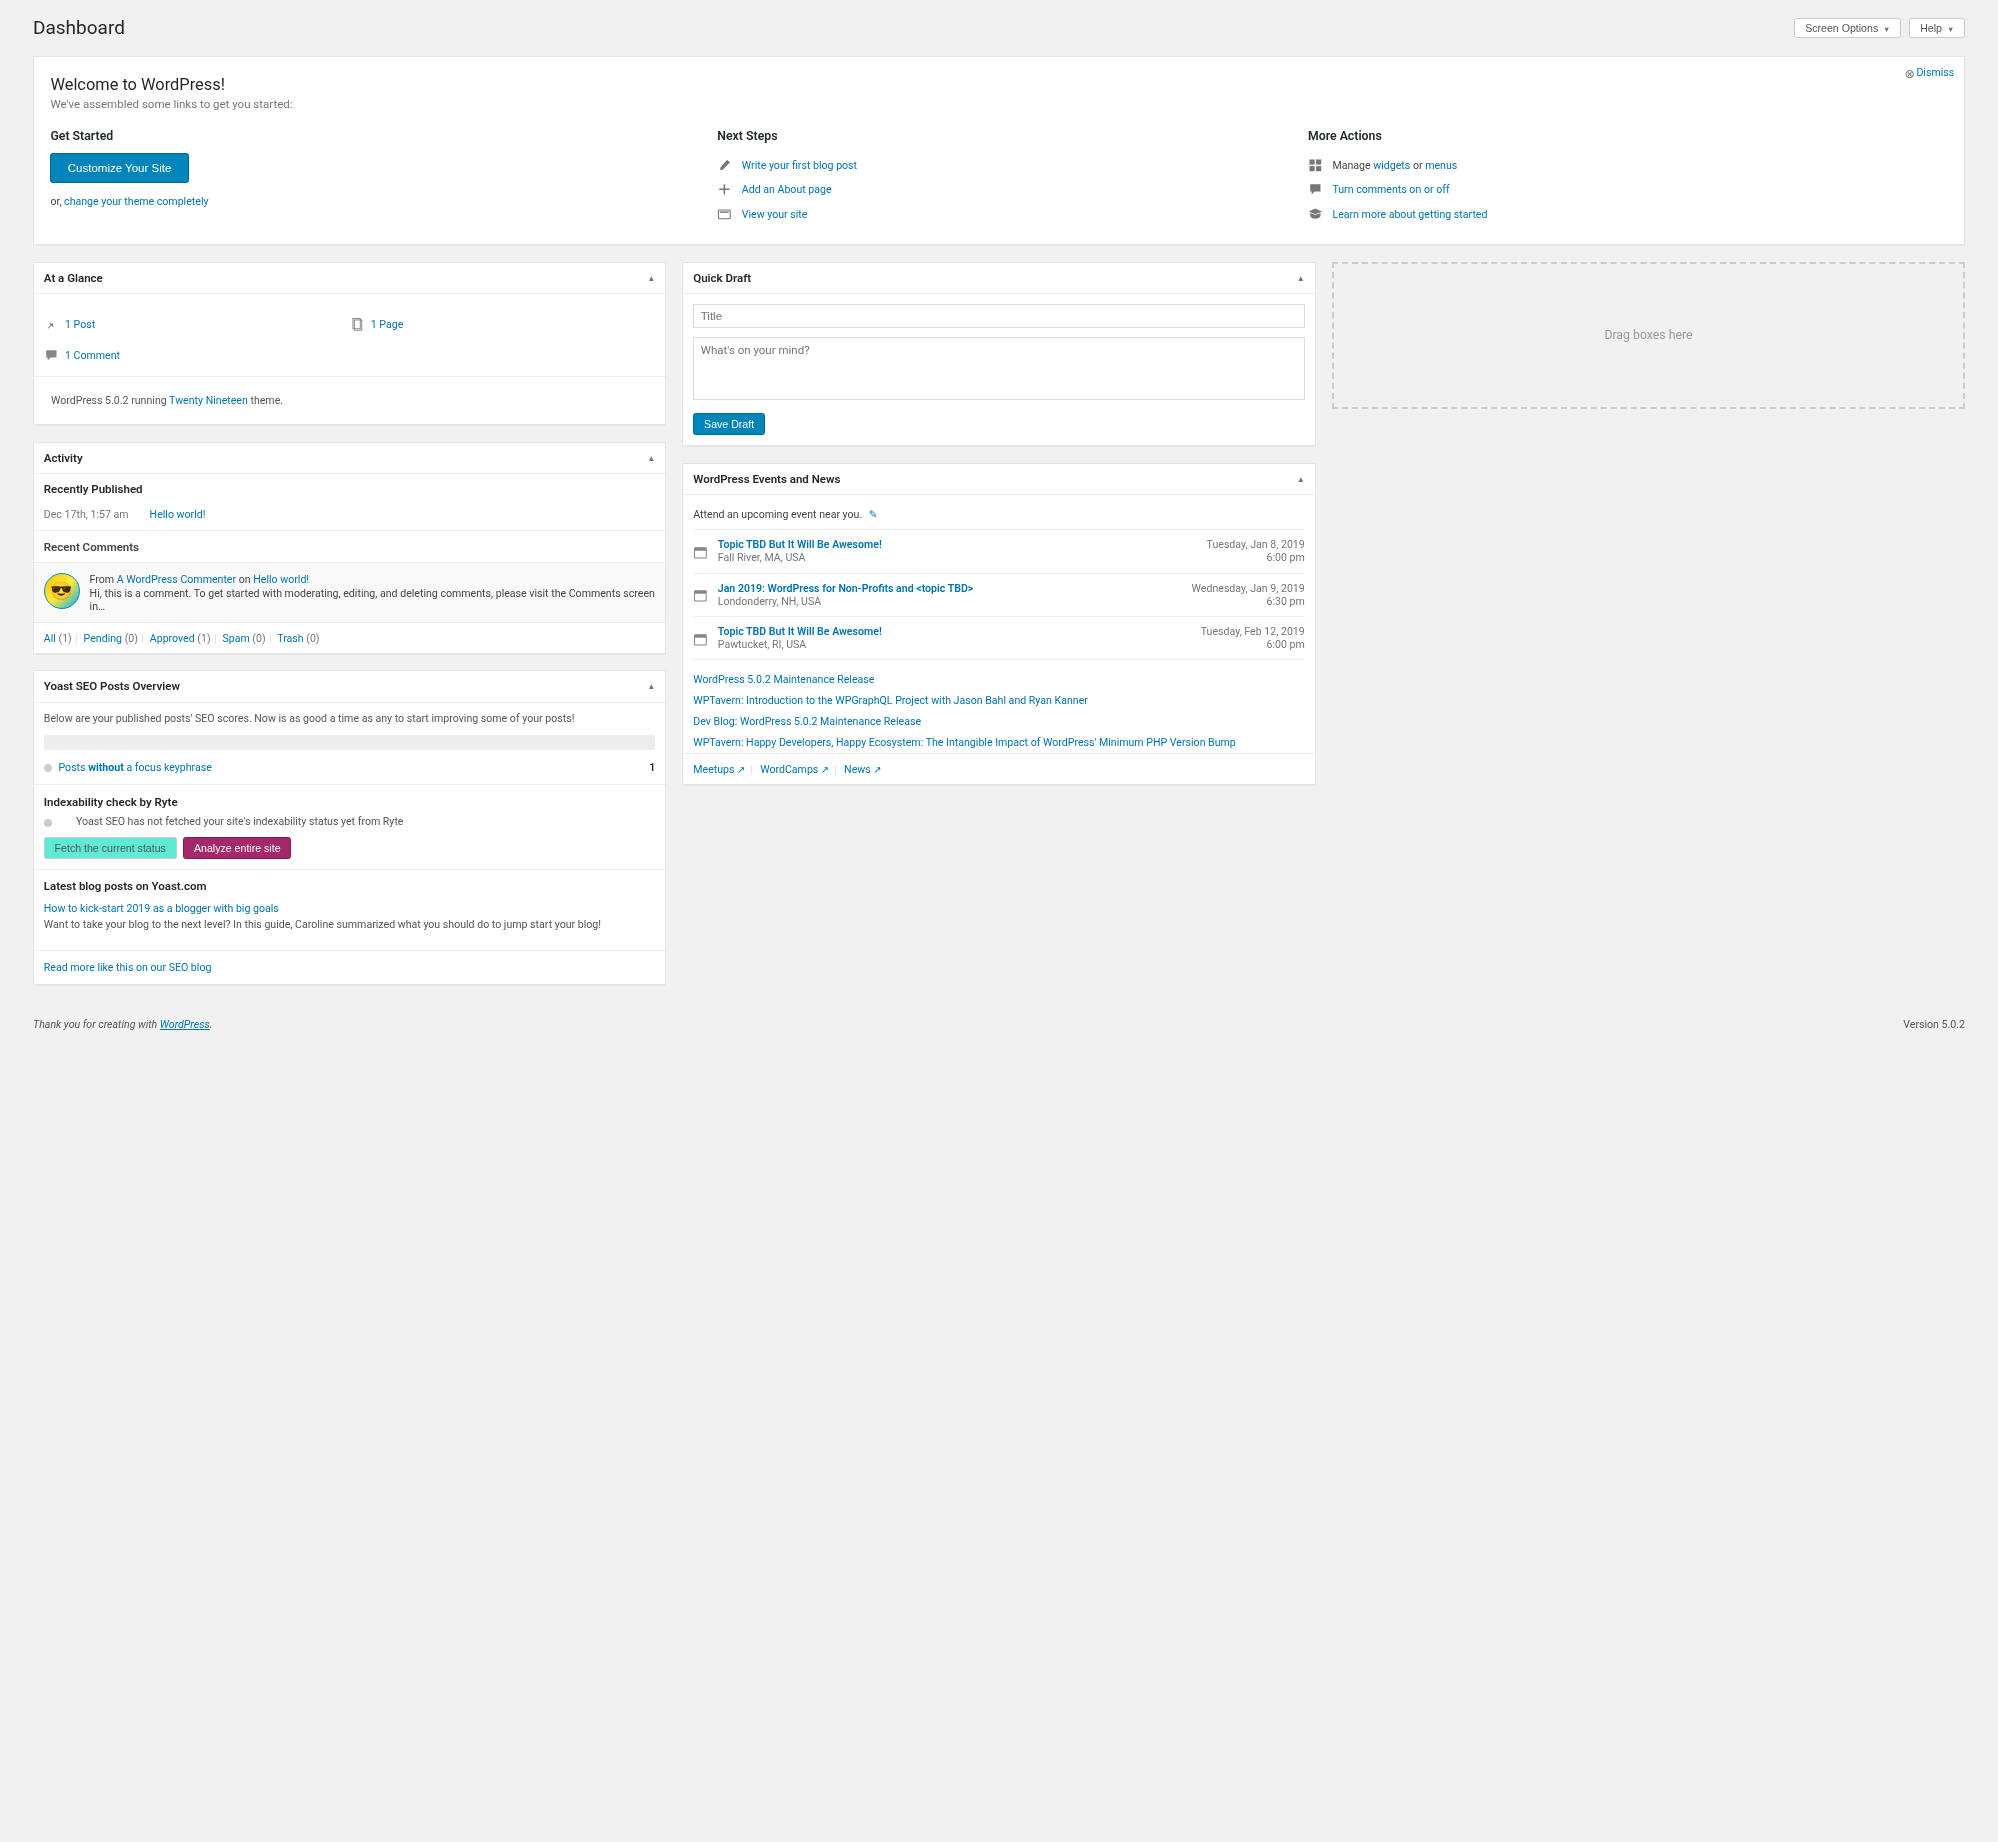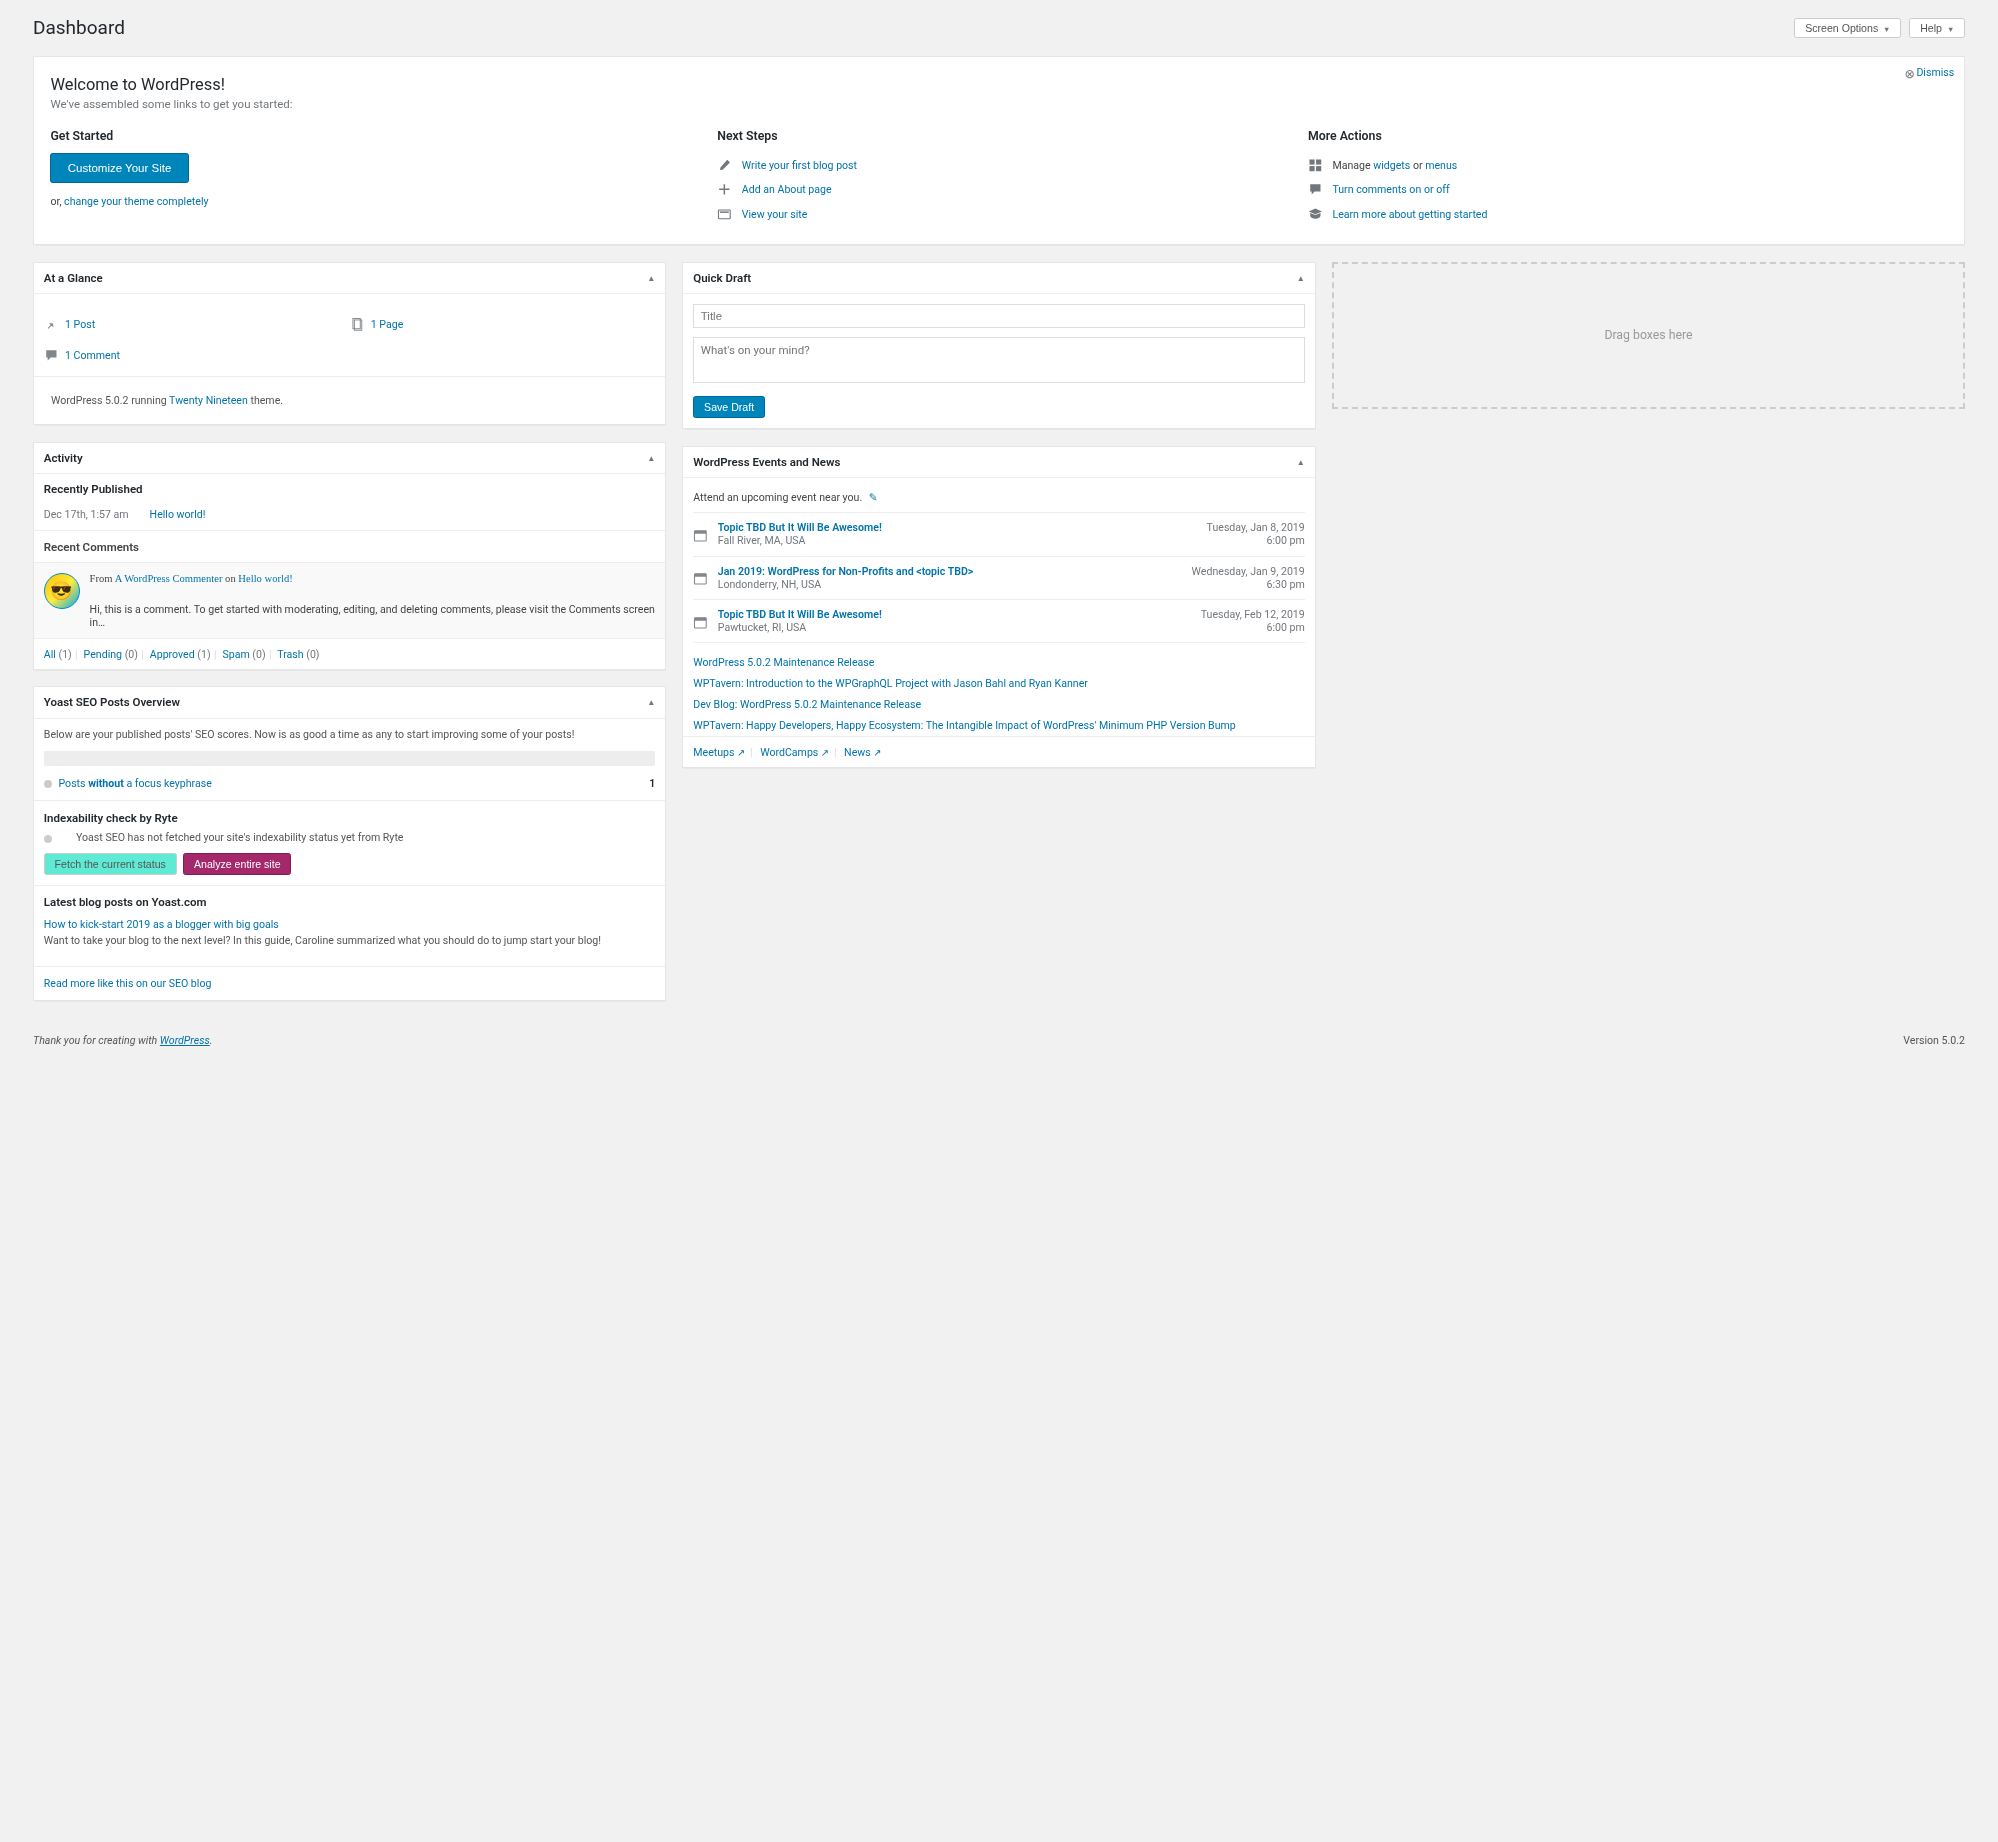--- a/index.html
+++ b/index.html
@@ -37,42 +37,42 @@
 .glance-item { flex:1; display:flex; align-items:center; gap:6.5px; padding:3.3px 0;margin-top:10px;}
 .glance-icon { color:#82878c; }
 .wp-version { font-size:10.6px; color:#555; border-top:0.8px solid #eee; padding:17px;}
 .sub-heading { font-size:11.5px; font-weight:600; color:#23282d; padding:8.2px 9.8px; }
 .activity-pub { display:flex; gap:21px; padding:3.3px 9.8px 9.8px 9.8px; font-size:10.6px;}
 .activity-pub .date{ color:#72777c; }
 .recent-comments-hdr { font-size:11.5px; font-weight:600; padding:8.2px 9.8px; border-top:0.8px solid #eee; border-bottom:0.8px solid #eee; background:#fff;}
 .comment-box { background:#f9f9f9; padding:9.8px; display:flex; gap:9.8px; }
 .avatar { width:36px; height:36px; border-radius:50%; background:linear-gradient(135deg,#ffc107 0%, #ffeb3b 50%, #03a9f4 100%); border:1.6px solid #0288d1; flex-shrink:0; display:flex; align-items:center; justify-content:center; font-size:18px;}
 .comment-text { font-size:10.6px; color:#444; }
-.comment-text .meta { margin-bottom:19px;font-family:Liberation Serif, serif; }
+.comment-text .meta { margin-bottom:1px; }
 .comment-filters { padding:8.2px 9.8px; font-size:10.6px; border-top:0.8px solid #eee; }
 .comment-filters span { color:#72777c; }
 .comment-filters .sep { color:#ddd; margin:0 3.3px; }
 .yoast-desc { font-size:10.6px; color:#555; padding:9.8px;}
 .yoast-bar { height:14.7px; background:#ededed; margin:0 9.8px 8.2px 9.8px; border-radius:1.6px;}
 .yoast-row { display:flex; align-items:center; gap:6.5px; padding:3.3px 9.8px 9.8px 9.8px; font-size:10.6px;}
 .yoast-dot { width:8.2px; height:8.2px; border-radius:50%; background:#ccc;}
 .yoast-count { margin-left:auto; color:#23282d; font-weight:600;}
 .ryte-block { border-top:0.8px solid #eee; padding:9.8px; }
 .ryte-block h3 { font-size:11.5px; font-weight:600; color:#23282d; margin-bottom:6.5px;}
 .ryte-text { display:flex; gap:24px; font-size:10.6px; color:#555; }
 .ryte-buttons { margin-top:8.2px; display:flex; gap:6.5px;}
 .btn-secondary { background:#5eead4; border:0.8px solid #ccc; border-radius:2.5px; padding:4.1px 9.8px; font-size:10.6px; color:#555; cursor:pointer;}
 .btn-purple { background:#a4286a; color:#fff; border:0.8px solid #7e1e52; border-radius:2.5px; padding:4.1px 9.8px; font-size:10.6px; cursor:pointer;}
 .yblog { border-top:0.8px solid #eee; padding:9.8px;}
 .yblog h3 { font-size:11.5px; font-weight:600; color:#23282d; margin-bottom:8.2px;}
 .yblog-item { margin-bottom:9.8px; font-size:10.6px;}
 .yblog-item p { color:#555; margin-top:3.3px;}
 .yblog-more { border-top:0.8px solid #eee; padding:9.8px;}
 .qd-input { width:100%; padding:4.9px 6.5px; font-size:11.5px; border:0.8px solid #ddd; background:#fff; margin-bottom:9.8px; color:#555;}
-.qd-textarea { width:100%; height:46px; padding:4.9px 6.5px; font-size:11.5px; border:0.8px solid #ddd; resize:none; margin-bottom:9.8px; color:#555; font-family:inherit;}
+.qd-textarea { width:100%; height:63px; padding:4.9px 6.5px; font-size:11.5px; border:0.8px solid #ddd; resize:none; margin-bottom:9.8px; color:#555; font-family:inherit;}
 .event-near { font-size:10.6px; padding:3.3px 0 8.2px 0; display:flex; align-items:center; gap:6.5px;}
 .pencil { color:#0073aa; }
 .event-item { display:flex; gap:9.8px; padding:8.2px 0; border-top:0.8px solid #eee;}
 .event-item:first-child { border-top:none;}
 .event-icon { color:#82878c; flex-shrink:0; width:14.7px; margin-top:1.6px;}
 .event-main { flex:1;}
 .event-title { font-weight:600; font-size:10.6px;}
 .event-loc { color:#72777c; font-size:10.6px;}
 .event-date { text-align:right; color:#72777c; font-size:10.6px; white-space:nowrap;}
 .news-list { border-top:0.8px solid #eee; padding-top:8.2px;}

